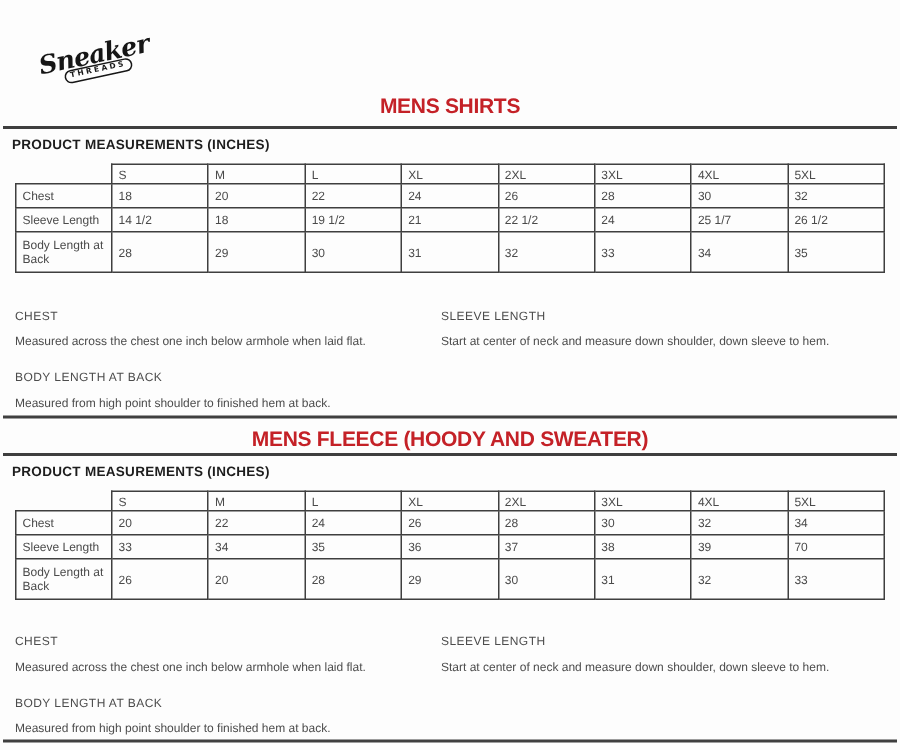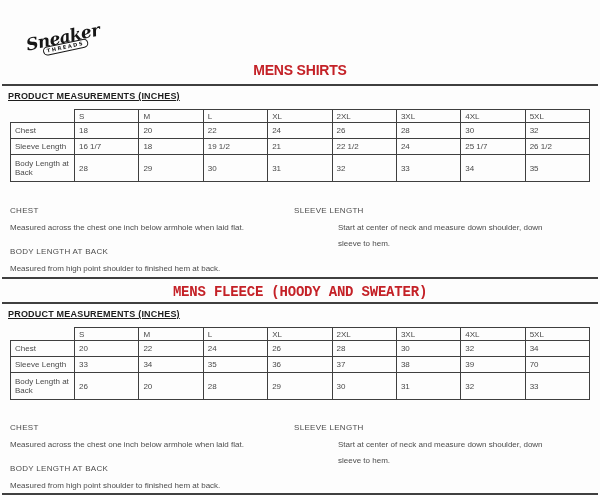--- a/index.html
+++ b/index.html
@@ -8,47 +8,47 @@
   .page { position:relative; width:600px; height:500px; background:#fdfdfd; overflow:hidden; color:#4a4a4a; }
 
   
   .logo { position:absolute; left:26px; top:27px; transform:rotate(-12deg); color:#161616; }
   .logo-main { display:block; font-family:"DejaVu Serif", serif; font-style:italic; font-weight:bold; font-size:17px; letter-spacing:-0.5px; }
   .logo-sub { display:block; font-family:"DejaVu Sans", sans-serif; font-size:5px; font-weight:bold; letter-spacing:1.6px; margin-top:-4px; margin-left:15px; border:1px solid #161616; border-radius:5px; padding:0 3px 1px 3px; width:max-content; }
 
   
   .section-title { position:absolute; left:0; width:600px; text-align:center; font-size:14px; font-weight:bold; color:var(--accent, #c42127); letter-spacing:-0.2px; }
   .rule { position:absolute; left:2px; right:2px; border-top:2px solid #3f3f3f; }
-  .meas-heading { position:absolute; left:8px; font-size:9px; font-weight:bold; color:#1d1d1d; letter-spacing:0.2px;text-decoration:underline; }
+  .meas-heading { position:absolute; left:8px; font-size:9px; font-weight:bold; color:#1d1d1d; letter-spacing:0.2px; }
 
   
   table.size-table { position:absolute; left:10px; width:580px; border-collapse:collapse; table-layout:fixed; }
   table.size-table col.labelcol { width:64px; }
   table.size-table th, table.size-table td { border:1px solid #3f3f3f; font-size:8px; font-weight:normal; color:#4a4a4a; text-align:left; vertical-align:middle; padding:1px 4px; }
   table.size-table thead th { height:13px; }
   table.size-table tbody td { height:16px; }
   table.size-table tbody tr.tall td { height:27px; }
   table.size-table th.corner { border:none; background:transparent; }
 
   
   .defs { position:absolute; left:10px; width:580px; display:flex; padding-top:3px; }
   .defs-left { width:276px; margin-right:8px; }
   .defs-right { width:270px; }
   .term { font-size:8px; color:#4c4c4c; letter-spacing:0.3px; margin-bottom:5px; }
   .def-text { font-size:8px; color:#4c4c4c; line-height:15px; margin-bottom:12px; }
-  .defs-right .def-text { line-height:16px;margin-left:44px; }
+  .defs-right .def-text { line-height:16px; }
 
   
   .t-title1 { top:62px; }
   .t-rule1  { top:84px; }
   .t-head1  { top:91px; }
   .t-table1 { top:109px; }
   .t-defs1  { top:203px; }
   .t-rule2  { top:277px; }
-  .t-title2 { top:284px;font-family:Liberation Mono, monospace; }
+  .t-title2 { top:284px; }
   .t-rule3  { top:302px; }
   .t-head2  { top:309px; }
   .t-table2 { top:327px; }
   .t-defs2  { top:420px; }
   .t-rule4  { top:493px; }
 </style>
 </head>
 <body>
 
 <div class="page">
@@ -94,21 +94,21 @@
         <td>20</td>
         <td>22</td>
         <td>24</td>
         <td>26</td>
         <td>28</td>
         <td>30</td>
         <td>32</td>
       </tr>
       <tr>
         <td>Sleeve Length</td>
-        <td>16 1/7</td>
+        <td>14 1/2</td>
         <td>18</td>
         <td>19 1/2</td>
         <td>21</td>
         <td>22 1/2</td>
         <td>24</td>
         <td>25 1/7</td>
         <td>26 1/2</td>
       </tr>
       <tr class="tall">
         <td>Body Length at Back</td>

